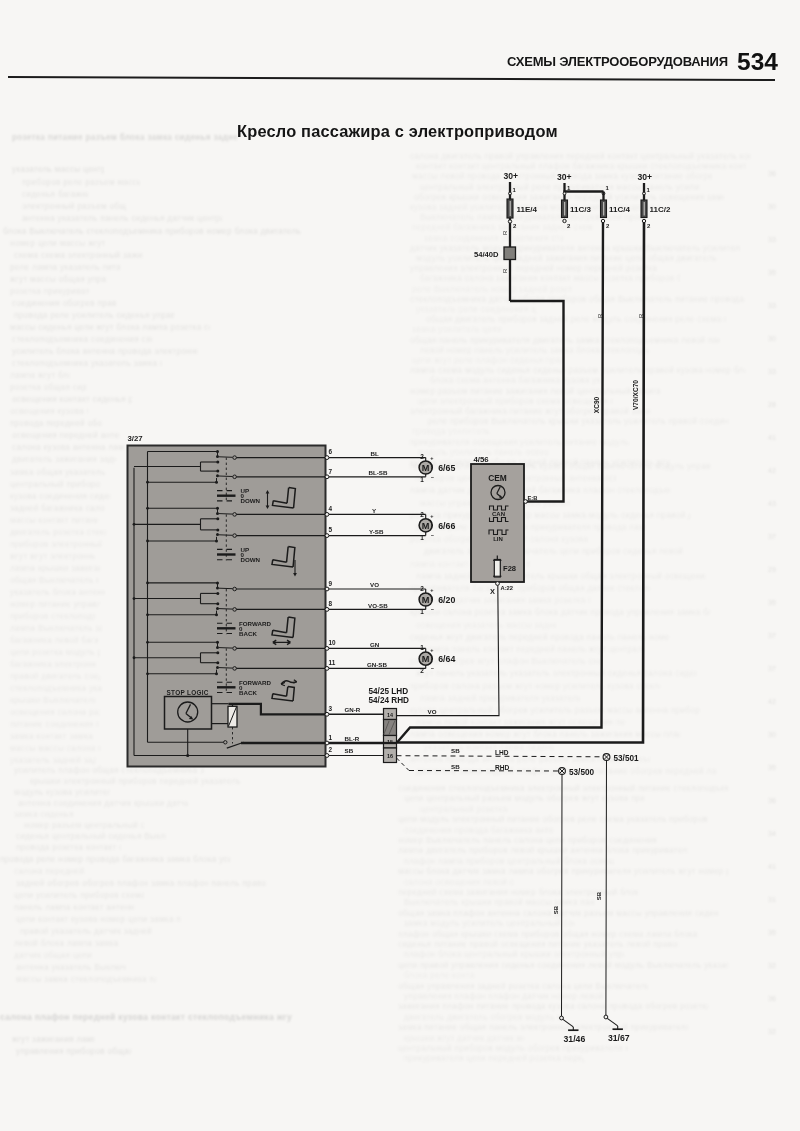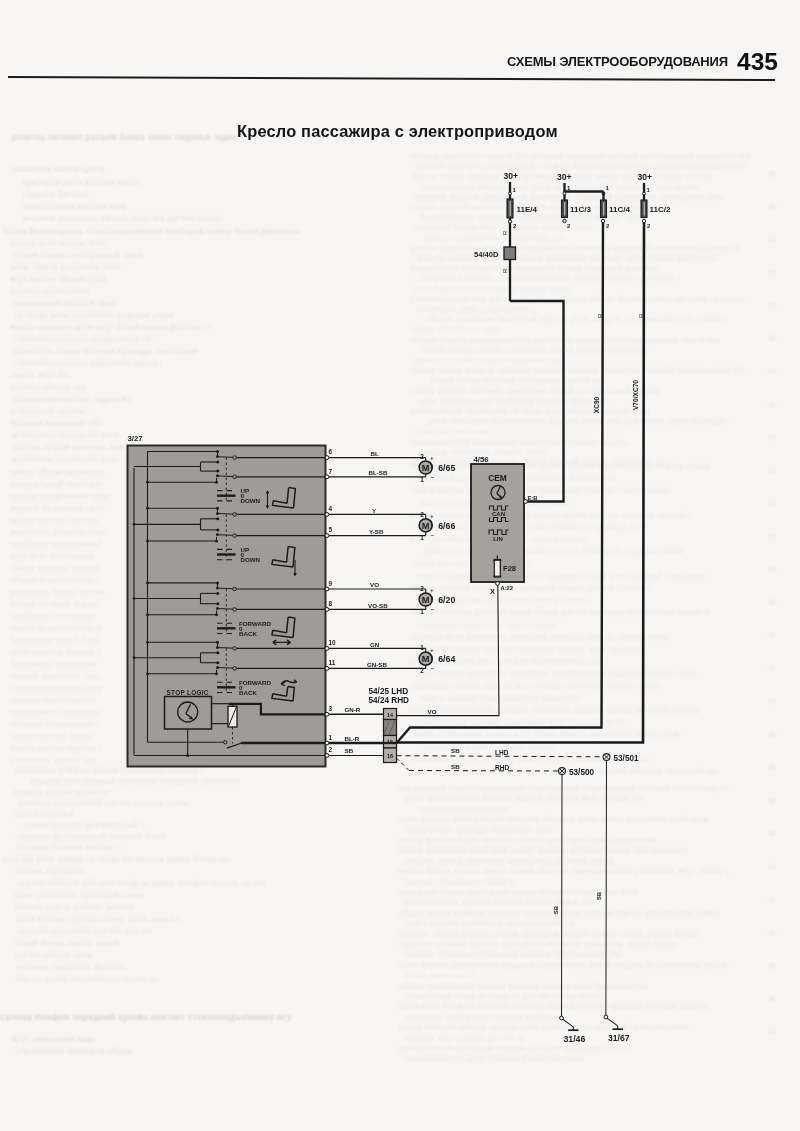--- a/index.html
+++ b/index.html
@@ -9,21 +9,21 @@
 .hdr2{position:absolute;top:50px;left:737px;font-size:24.5px;letter-spacing:0px;
  font-weight:bold;color:#111;line-height:1;}
 .rule{position:absolute;left:8px;top:75.5px;width:767px;height:0;
  border-top:2.2px solid #1c1c1c;transform:rotate(0.22deg);transform-origin:left top;}
 .title{position:absolute;left:237px;top:123px;font-size:16.4px;font-weight:bold;
  color:#151515;letter-spacing:0.18px;line-height:1.05;}
 </style></head>
 <body>
 
 <div class="hdr1">СХЕМЫ ЭЛЕКТРООБОРУДОВАНИЯ</div>
-<div class="hdr2">435</div>
+<div class="hdr2">534</div>
 
 <div class="rule"></div>
 
 <div class="title">Кресло пассажира с электроприводом</div>
 
 <div style="position:absolute;left:12px;top:133px;width:225px;height:10.2px;overflow:hidden;font-size:8.2px;font-weight:bold;white-space:nowrap;color:rgba(60,60,60,0.156);filter:blur(1.0px);letter-spacing:0.3px;">розетка питание разъем блока замка сиденья задней цепи </div>
 <div style="position:absolute;left:12px;top:165px;width:92px;height:10.2px;overflow:hidden;font-size:8.2px;font-weight:normal;white-space:nowrap;color:rgba(60,60,60,0.12);filter:blur(1.0px);letter-spacing:0.3px;">указатель массы центральный </div>
 <div style="position:absolute;left:22px;top:178px;width:118px;height:10.2px;overflow:hidden;font-size:8.2px;font-weight:normal;white-space:nowrap;color:rgba(60,60,60,0.102);filter:blur(1.0px);letter-spacing:0.3px;">приборов реле разъем массы передней </div>
 <div style="position:absolute;left:22px;top:190px;width:66px;height:10.2px;overflow:hidden;font-size:8.2px;font-weight:normal;white-space:nowrap;color:rgba(60,60,60,0.102);filter:blur(1.0px);letter-spacing:0.3px;">сиденья багажника </div>
 <div style="position:absolute;left:22px;top:202px;width:104px;height:10.2px;overflow:hidden;font-size:8.2px;font-weight:normal;white-space:nowrap;color:rgba(60,60,60,0.108);filter:blur(1.0px);letter-spacing:0.3px;">электронный разъем общая правой </div>

